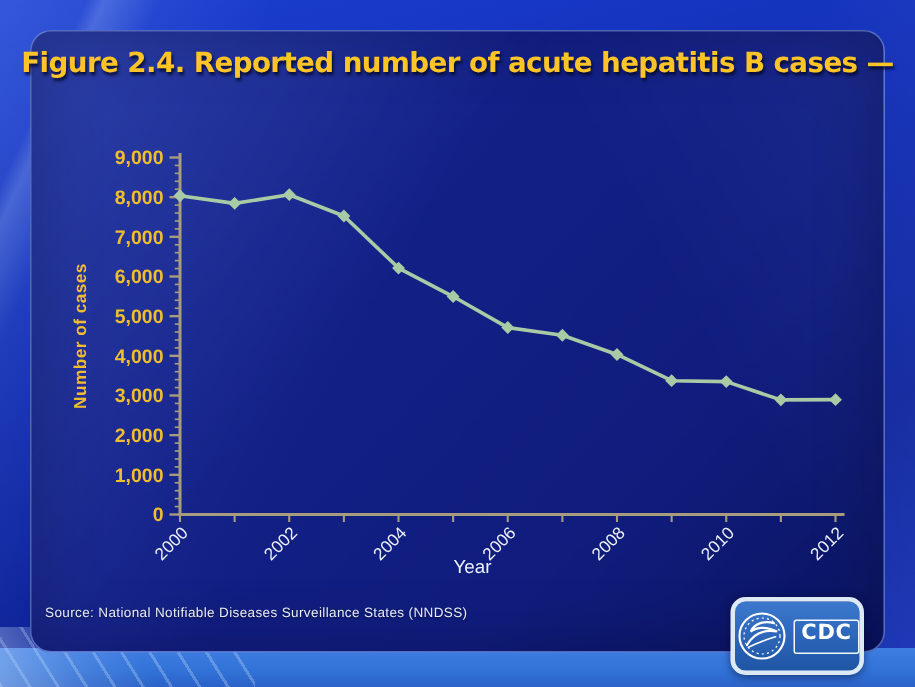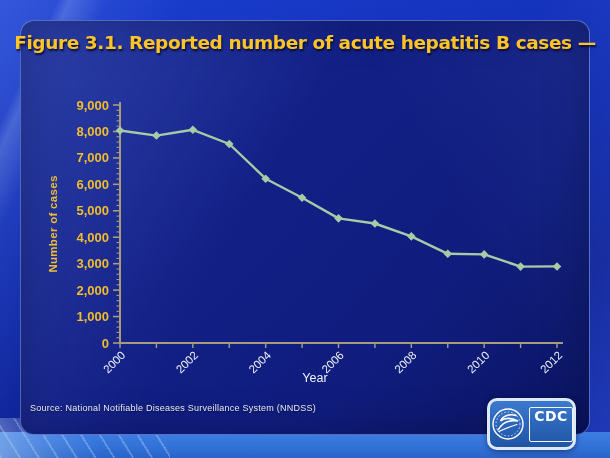--- a/index.html
+++ b/index.html
@@ -58,40 +58,40 @@
     position:absolute;left:487px;top:398px;width:89px;height:52px;
     box-sizing:border-box;border:3px solid #dde9f5;border-radius:10px;
     background:linear-gradient(180deg,#3c79cc 0%, var(--logo_blue) 45%, #1f55a4 100%);
     display:flex;align-items:center;justify-content:center;gap:3px;
     box-shadow:0 1px 6px rgba(0,0,20,.45);z-index:5;
   }
   .cdc-text{
     border:1.5px solid #f2f7fd;border-radius:2px;
     color:#ffffff;font-family:"DejaVu Sans","Liberation Sans",sans-serif;
     font-weight:700;font-size:14px;letter-spacing:.5px;
-    padding:1px 4px 17px 4px;line-height:15px;
+    padding:1px 4px 5px 4px;line-height:15px;
   }
   
   text{font-family:"Liberation Sans",sans-serif;}
   .ytick-label{fill:var(--tick_gold);font-size:13px;font-weight:700;}
   .xtick-label{fill:var(--x_label_white);font-size:11.5px;}
   .yaxis-title{fill:var(--tick_gold);font-size:11.5px;font-weight:700;letter-spacing:.3px;}
   .xaxis-title{fill:var(--x_label_white);font-size:12.5px;}
 </style>
 </head>
 <body>
 
 <div class="stage">
 
   <div class="footer-band"></div>
 
   <div class="slide"></div>
 
   <div class="title">
-    <div>Figure 3.1. Reported number of acute hepatitis B cases —</div>
+    <div>Figure 2.4. Reported number of acute hepatitis B cases —</div>
   </div>
 
   <svg class="chart-svg" viewBox="0 0 610 458" id="chart">
       <line x1="120" y1="102" x2="120" y2="343" stroke="#a79d7e" stroke-width="2"></line>
       <line x1="119" y1="343" x2="563" y2="343" stroke="#a79d7e" stroke-width="2"></line>
       <line x1="113" y1="343" x2="120" y2="343" stroke="#a79d7e" stroke-width="1.6"></line>
       <text x="109" y="347.5" text-anchor="end" class="ytick-label">0</text>
       <line x1="116.5" y1="337.7111111111111" x2="120" y2="337.7111111111111" stroke="#a79d7e" stroke-width="1.1"></line>
       <line x1="116.5" y1="332.4222222222222" x2="120" y2="332.4222222222222" stroke="#a79d7e" stroke-width="1.1"></line>
       <line x1="116.5" y1="327.1333333333333" x2="120" y2="327.1333333333333" stroke="#a79d7e" stroke-width="1.1"></line>
@@ -177,21 +177,21 @@
       <path d="M302.08333333333337 193.4142222222222 L306.3833333333334 197.71422222222222 L302.08333333333337 202.01422222222223 L297.78333333333336 197.71422222222222 Z" fill="#a8cba6"></path>
       <path d="M338.5 214.06733333333332 L342.8 218.36733333333333 L338.5 222.66733333333335 L334.2 218.36733333333333 Z" fill="#a8cba6"></path>
       <path d="M374.91666666666663 219.19755555555554 L379.21666666666664 223.49755555555555 L374.91666666666663 227.79755555555556 L370.6166666666666 223.49755555555555 Z" fill="#a8cba6"></path>
       <path d="M411.3333333333333 232.04955555555554 L415.6333333333333 236.34955555555555 L411.3333333333333 240.64955555555557 L407.0333333333333 236.34955555555555 Z" fill="#a8cba6"></path>
       <path d="M447.75 249.47644444444444 L452.05 253.77644444444445 L447.75 258.07644444444446 L443.45 253.77644444444445 Z" fill="#a8cba6"></path>
       <path d="M484.1666666666667 250.1111111111111 L488.4666666666667 254.4111111111111 L484.1666666666667 258.7111111111111 L479.8666666666667 254.4111111111111 Z" fill="#a8cba6"></path>
       <path d="M520.5833333333333 262.2755555555555 L524.8833333333332 266.5755555555555 L520.5833333333333 270.87555555555554 L516.2833333333333 266.5755555555555 Z" fill="#a8cba6"></path>
       <path d="M557 262.1433333333333 L561.3 266.4433333333333 L557 270.74333333333334 L552.7 266.4433333333333 Z" fill="#a8cba6"></path>
     </svg>
 
-  <div class="source-note">Source: National Notifiable Diseases Surveillance System (NNDSS)</div>
+  <div class="source-note">Source: National Notifiable Diseases Surveillance States (NNDSS)</div>
 
   <div class="cdc-logo">
     <svg width="36" height="40" viewBox="0 0 36 40">
       <circle cx="18" cy="20" r="15" fill="none" stroke="#ffffff" stroke-width="1.4"></circle>
       <circle cx="18" cy="20" r="12" fill="none" stroke="#ffffff" stroke-width="0.8" stroke-dasharray="1.4 2.1"></circle>
       <path d="M8 26 C 12 19, 19 15.5, 28 17 C 21 13.5, 14.5 14, 10.5 17
                C 13 11.5, 20 9.5, 26 11.5" fill="none" stroke="#ffffff" stroke-width="1.5" stroke-linecap="round"></path>
       <path d="M9 27.5 Q 17 23.5 27 20.5" fill="none" stroke="#ffffff" stroke-width="1.1" stroke-linecap="round"></path>
     </svg>
     <span class="cdc-text">CDC</span>

